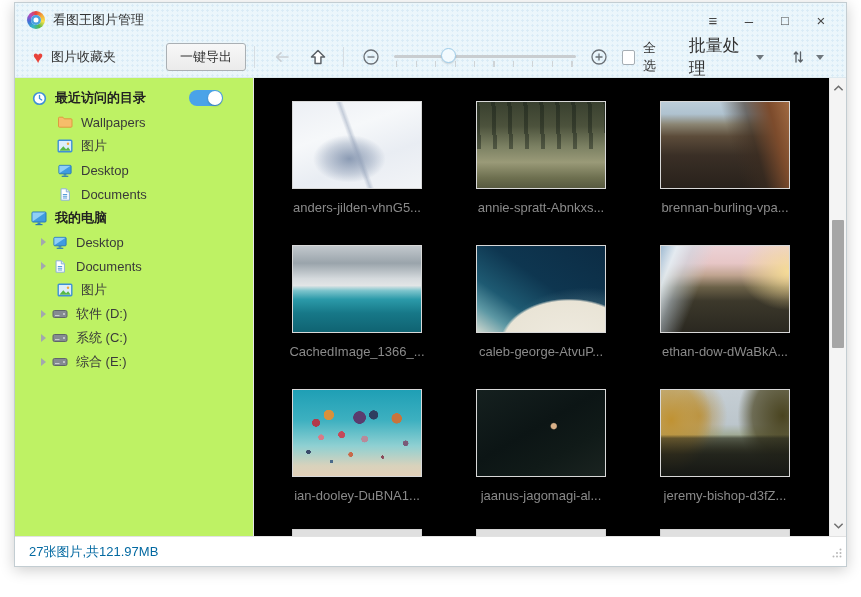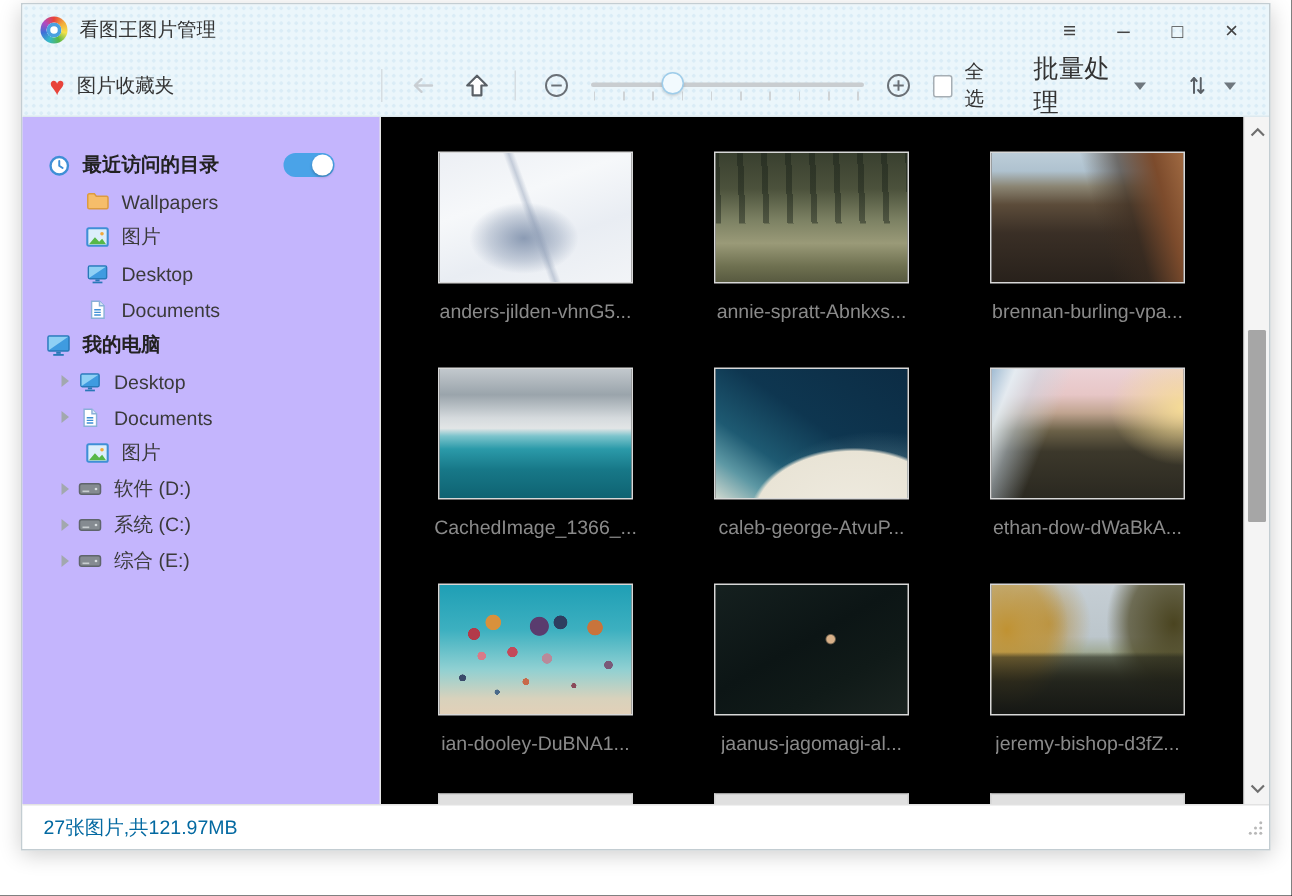--- a/index.html
+++ b/index.html
@@ -55,22 +55,22 @@
   .checkbox { width:15px; height:15px; background:#fff; border:1px solid #a6aeb4; border-radius:2px; }
   .cb-label { font-size:13px; color:#333; margin-right:16px; }
   .batch-label { font-size:17px; color:#333; }
   .caret-down { width:0; height:0; border-left:4px solid transparent; border-right:4px solid transparent;
     border-top:5px solid #70787e; margin-left:2px; }
   .sort-wrap { display:flex; align-items:center; margin-left:18px; }
 
   
   .main { flex:1 1 auto; display:flex; min-height:0; position:relative; }
 
-  .sidebar { width:239px; flex:0 0 auto; background:#c4b5fd; border-right:1px solid #e6e6e6;
-    padding-top:20px; overflow:hidden; }
+  .sidebar { width:239px; flex:0 0 auto; background:#bef264; border-right:1px solid #e6e6e6;
+    padding-top:8px; overflow:hidden; }
   .tree-row { height:24px; display:flex; align-items:center; font-size:13px; color:#3a3a3a; position:relative; }
   .tree-row.header { font-weight:bold; color:#222; padding-left:16px; }
   .tree-row.child { padding-left:42px; }
   .tree-row.child-exp { padding-left:26px; }
   .tree-ico { width:16px; height:16px; margin-right:8px; flex:0 0 auto; display:flex; align-items:center; justify-content:center; }
   .exp-caret { width:0; height:0; border-top:4px solid transparent; border-bottom:4px solid transparent;
     border-left:5px solid #a2a8ae; margin-right:6px; flex:0 0 auto; }
   .toggle { position:absolute; right:30px; top:4px; width:34px; height:16px; border-radius:9px; background:#4aa3e8; }
   .toggle::after { content:""; position:absolute; right:1px; top:1px; width:14px; height:14px; border-radius:50%;
     background:#fff; box-shadow:0 1px 2px rgba(0,0,0,.25); }
@@ -161,20 +161,21 @@
         <div class="win-btn">–</div>
         <div class="win-btn max">□</div>
         <div class="win-btn">×</div>
       </div>
     </div>
 
     <div class="toolbar">
       <div class="tb-left">
         <span class="heart">♥</span>
         <span class="fav-label">图片收藏夹</span>
+        <button class="export-btn">一键导出</button>
       </div>
       <div class="tb-sep"></div>
 
       <div class="tb-mid">
         <span class="tb-icon">
           <svg width="18" height="16" viewBox="0 0 18 16">
               <path d="M15 8 H4 M8 3.8 L3.6 8 l4.4 4.2" stroke="#c9ced3" stroke-width="1.6" fill="none" stroke-linecap="round" stroke-linejoin="round"></path>
             </svg>
         </span>
         <span class="tb-icon up-icon">

